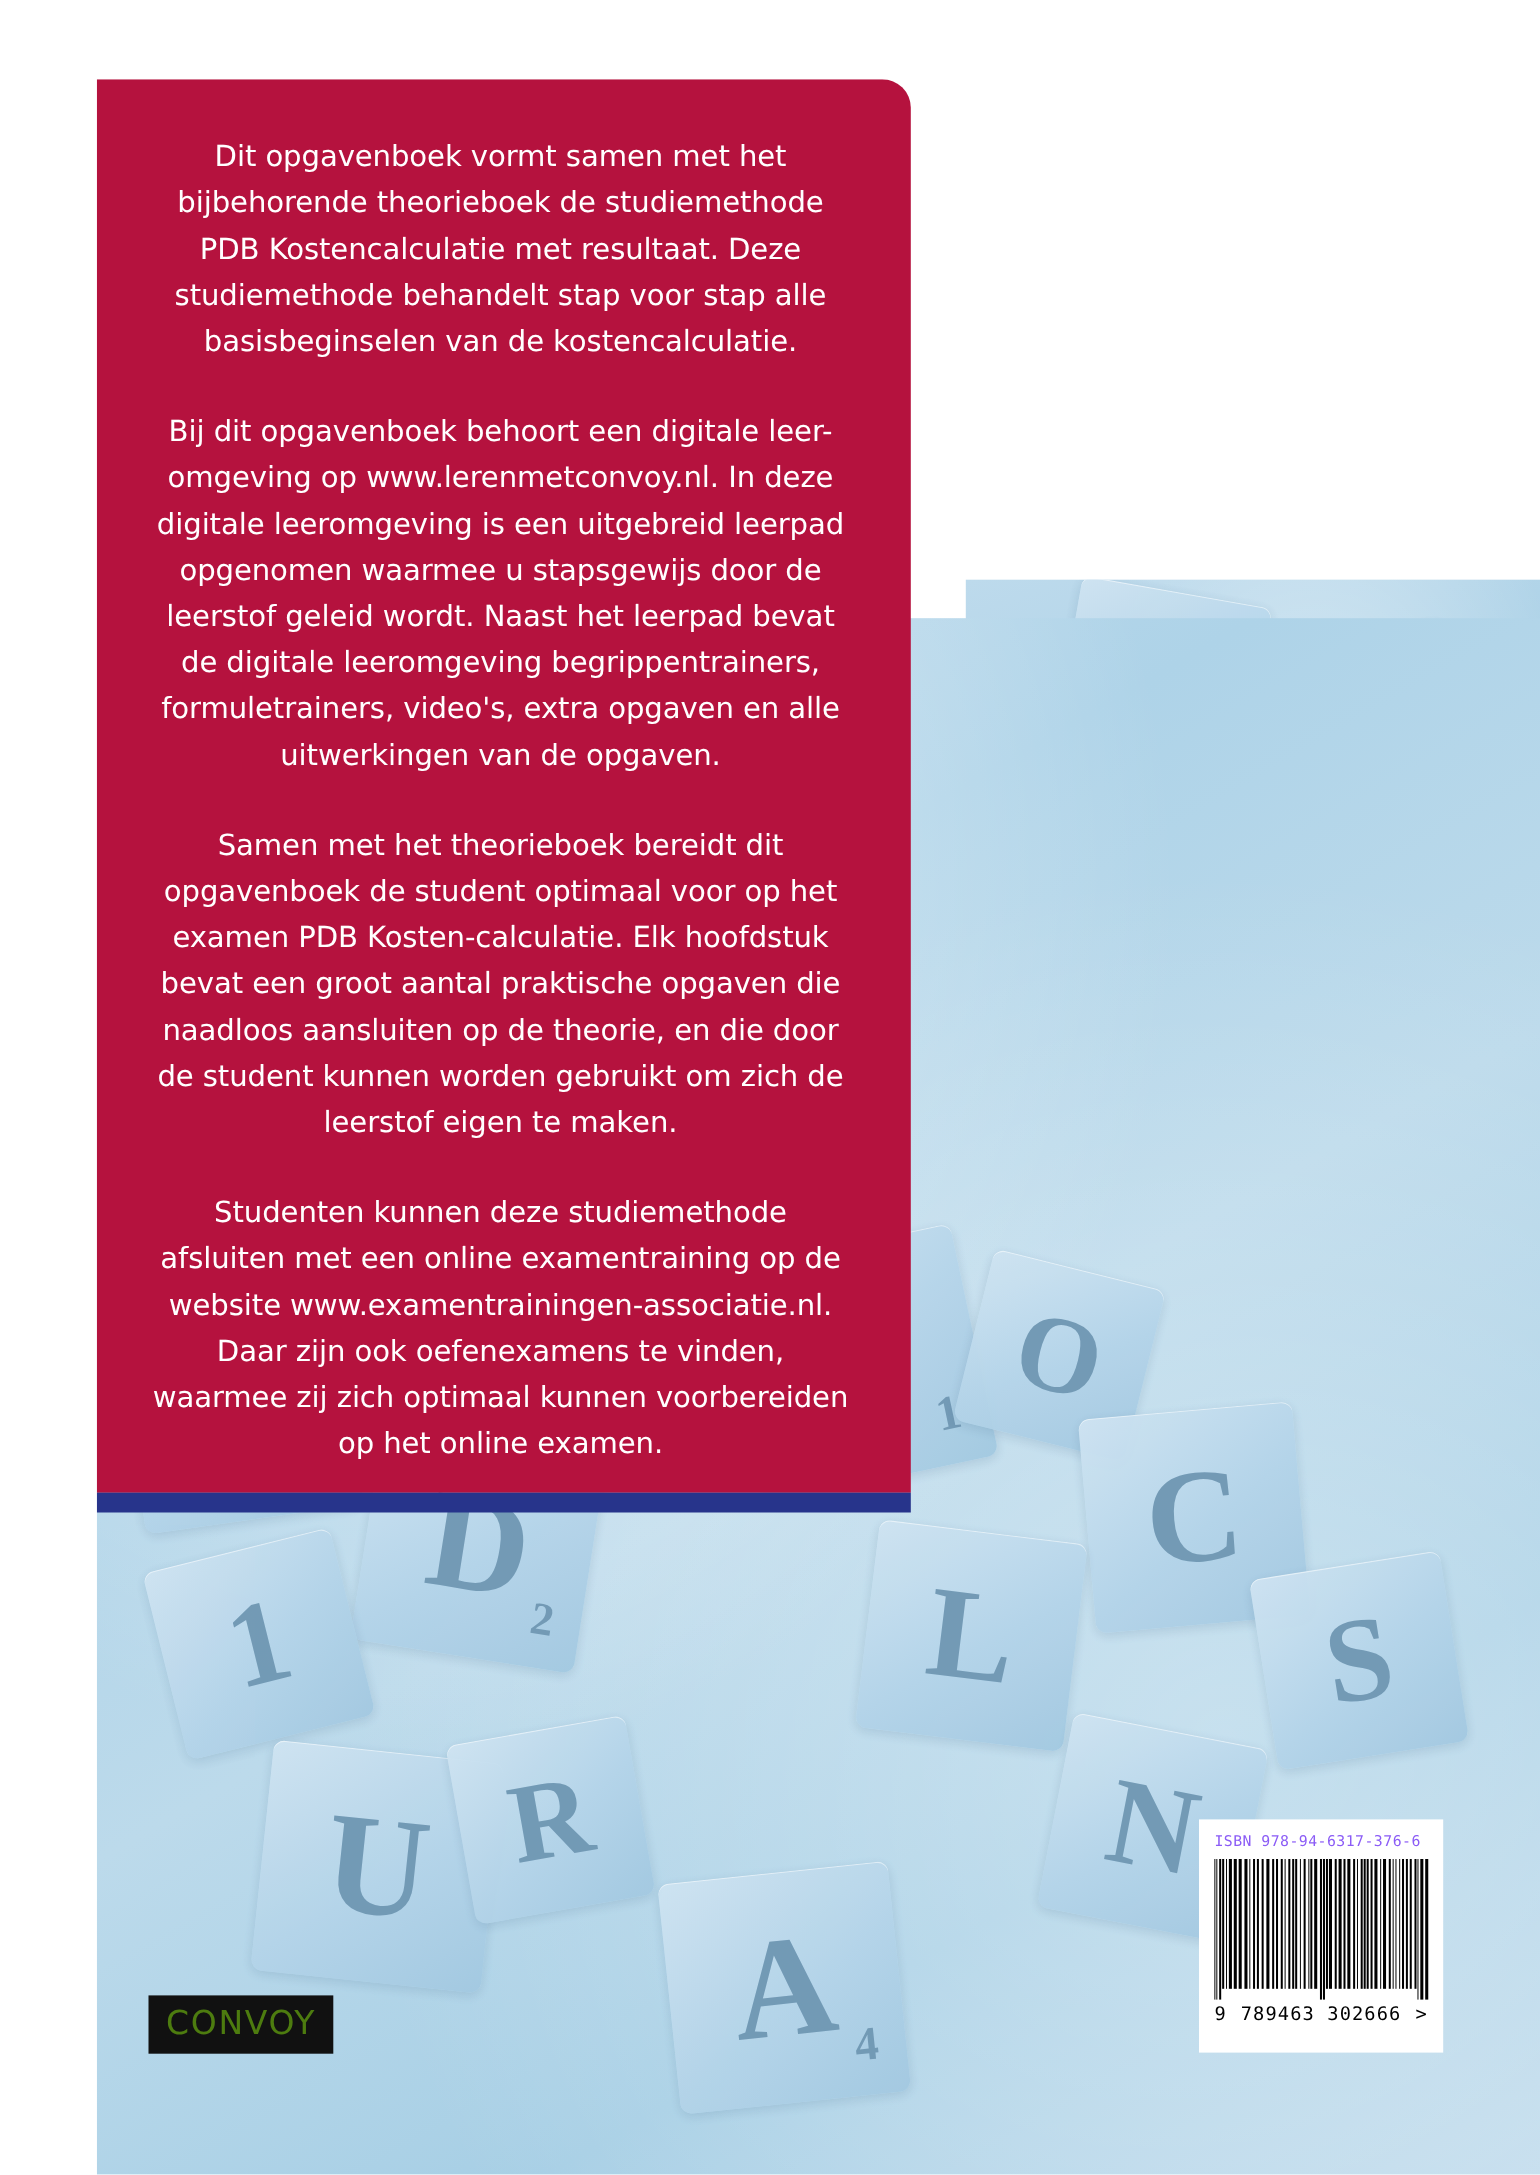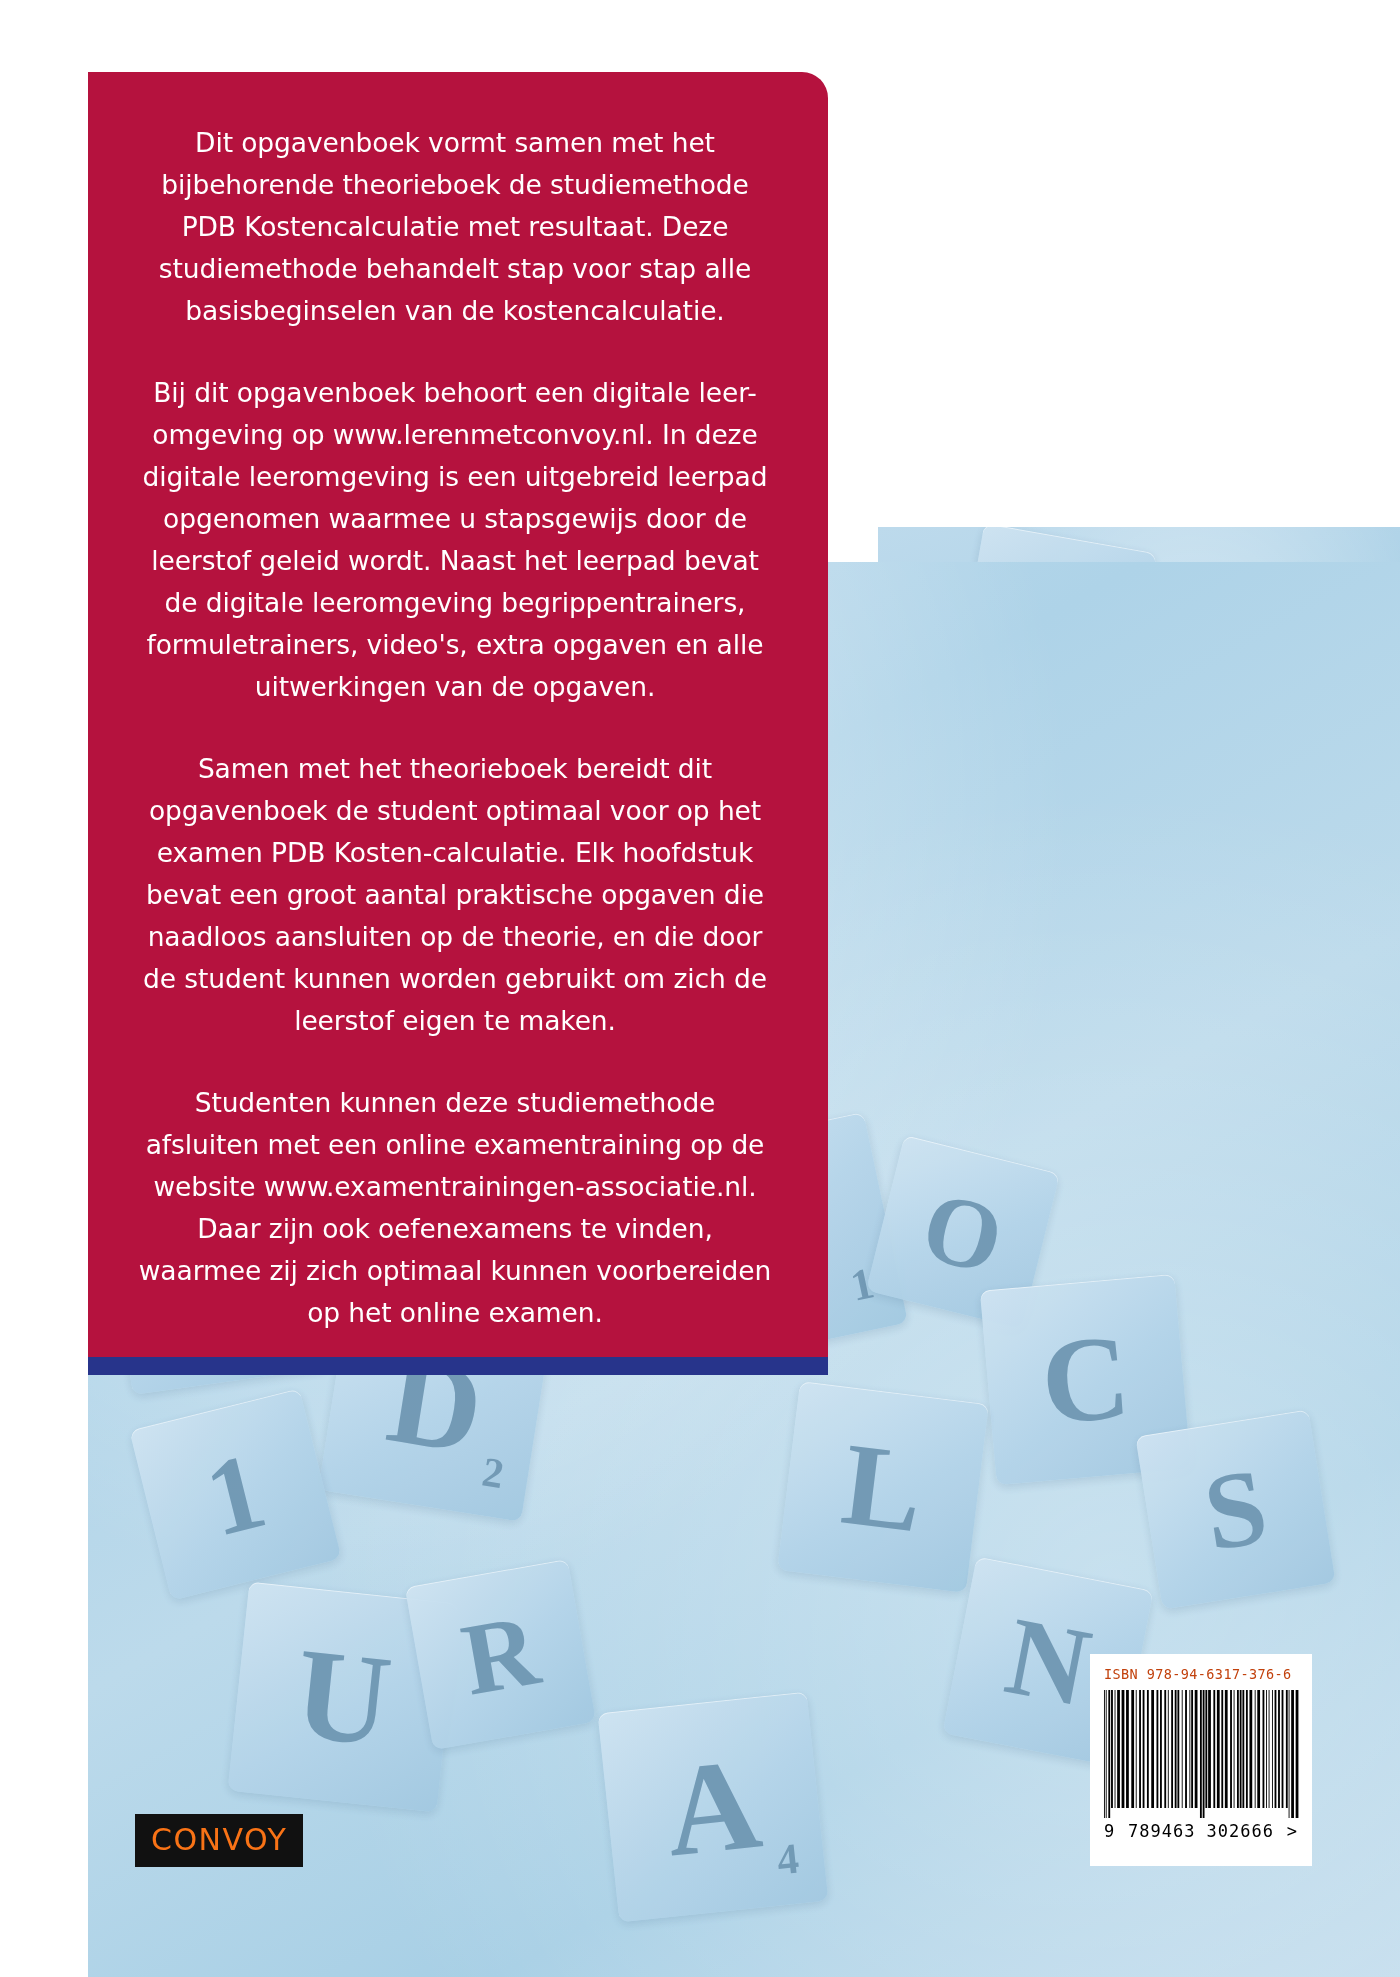--- a/index.html
+++ b/index.html
@@ -107,21 +107,21 @@
     margin: 0 0 40px 0;
   }
   .red-text p:last-child { margin-bottom: 0; }
 
   
   .logo {
     position: absolute;
     left: 47px;
     top: 1742px;
     background: #111111;
-    color: #f97316;
+    color: #4d7c0f;
     padding: 8px 16px 10px 16px;
     font-family: "DejaVu Sans", sans-serif;
     font-size: 30px;
     letter-spacing: 1.5px;
     font-weight: 500;
   }
 
   
   .barcode-box {
     position: absolute;
@@ -129,21 +129,21 @@
     top: 1582px;
     width: 222px;
     height: 212px;
     background: #ffffff;
     padding: 10px 12px 8px 12px;
     box-sizing: border-box;
   }
   .isbn-line {
     font-family: "DejaVu Sans Mono", monospace;
     font-size: 13.5px;
-    color: #c2410c;
+    color: #8b5cf6;
     letter-spacing: 0.4px;
     margin: 2px 0 8px 2px;
     white-space: nowrap;
   }
   .bars {
     height: 128px;
     width: 100%;
     display: block;
   }
   .barcode-digits {

